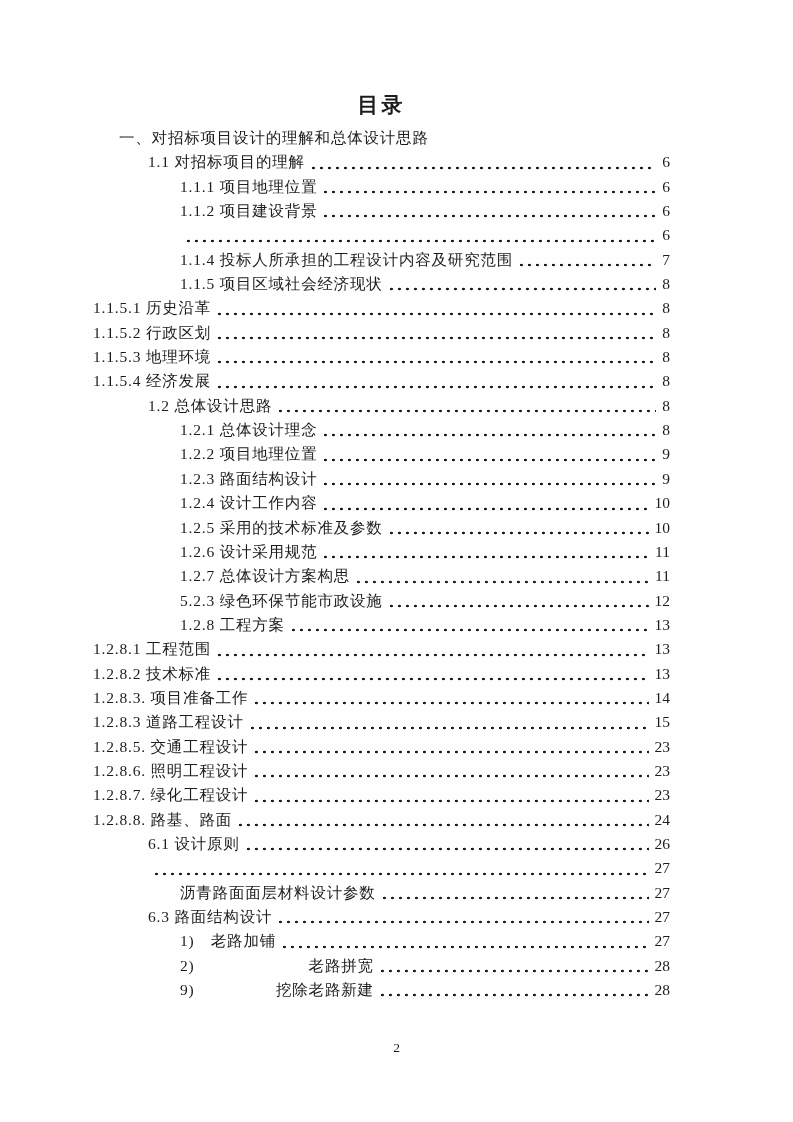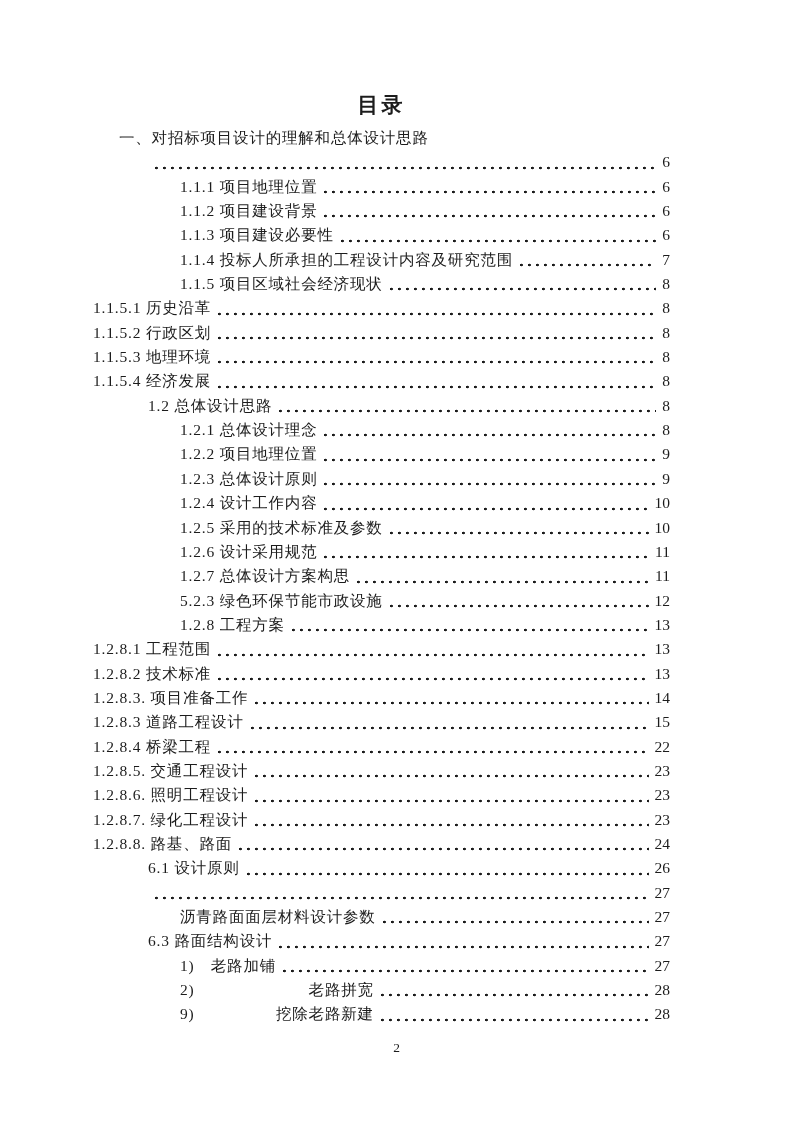--- a/index.html
+++ b/index.html
@@ -89,35 +89,35 @@
     <div class="doc-title">目录</div>
 
     <div class="toc-list">
 
     <div class="toc-row l1">
           <span class="label">一、对招标项目设计的理解和总体设计思路</span>
           <span class="leader"></span>
           <span class="pagenum">6</span>
         </div>
         <div class="toc-row l2">
+          <span class="label">1.1 对招标项目的理解</span>
           <span class="leader"></span>
           <span class="pagenum">6</span>
         </div>
         <div class="toc-row l3">
           <span class="label">1.1.1 项目地理位置</span>
           <span class="leader"></span>
           <span class="pagenum">6</span>
         </div>
         <div class="toc-row l3">
           <span class="label">1.1.2 项目建设背景</span>
           <span class="leader"></span>
           <span class="pagenum">6</span>
         </div>
         <div class="toc-row l3">
-          <span class="label">1.1.3 项目建设必要性</span>
           <span class="leader"></span>
           <span class="pagenum">6</span>
         </div>
         <div class="toc-row l3">
           <span class="label">1.1.4 投标人所承担的工程设计内容及研究范围</span>
           <span class="leader"></span>
           <span class="pagenum">7</span>
         </div>
         <div class="toc-row l3">
           <span class="label">1.1.5 项目区域社会经济现状</span>
@@ -153,21 +153,21 @@
           <span class="label">1.2.1 总体设计理念</span>
           <span class="leader"></span>
           <span class="pagenum">8</span>
         </div>
         <div class="toc-row l3">
           <span class="label">1.2.2 项目地理位置</span>
           <span class="leader"></span>
           <span class="pagenum">9</span>
         </div>
         <div class="toc-row l3">
-          <span class="label">1.2.3 总体设计原则</span>
+          <span class="label">1.2.3 路面结构设计</span>
           <span class="leader"></span>
           <span class="pagenum">9</span>
         </div>
         <div class="toc-row l3">
           <span class="label">1.2.4 设计工作内容</span>
           <span class="leader"></span>
           <span class="pagenum">10</span>
         </div>
         <div class="toc-row l3">
           <span class="label">1.2.5 采用的技术标准及参数</span>
@@ -206,25 +206,20 @@
         </div>
         <div class="toc-row l0">
           <span class="label">1.2.8.3. 项目准备工作</span>
           <span class="leader"></span>
           <span class="pagenum">14</span>
         </div>
         <div class="toc-row l0">
           <span class="label">1.2.8.3 道路工程设计</span>
           <span class="leader"></span>
           <span class="pagenum">15</span>
-        </div>
-        <div class="toc-row l0">
-          <span class="label">1.2.8.4 桥梁工程</span>
-          <span class="leader"></span>
-          <span class="pagenum">22</span>
         </div>
         <div class="toc-row l0">
           <span class="label">1.2.8.5. 交通工程设计</span>
           <span class="leader"></span>
           <span class="pagenum">23</span>
         </div>
         <div class="toc-row l0">
           <span class="label">1.2.8.6. 照明工程设计</span>
           <span class="leader"></span>
           <span class="pagenum">23</span>

